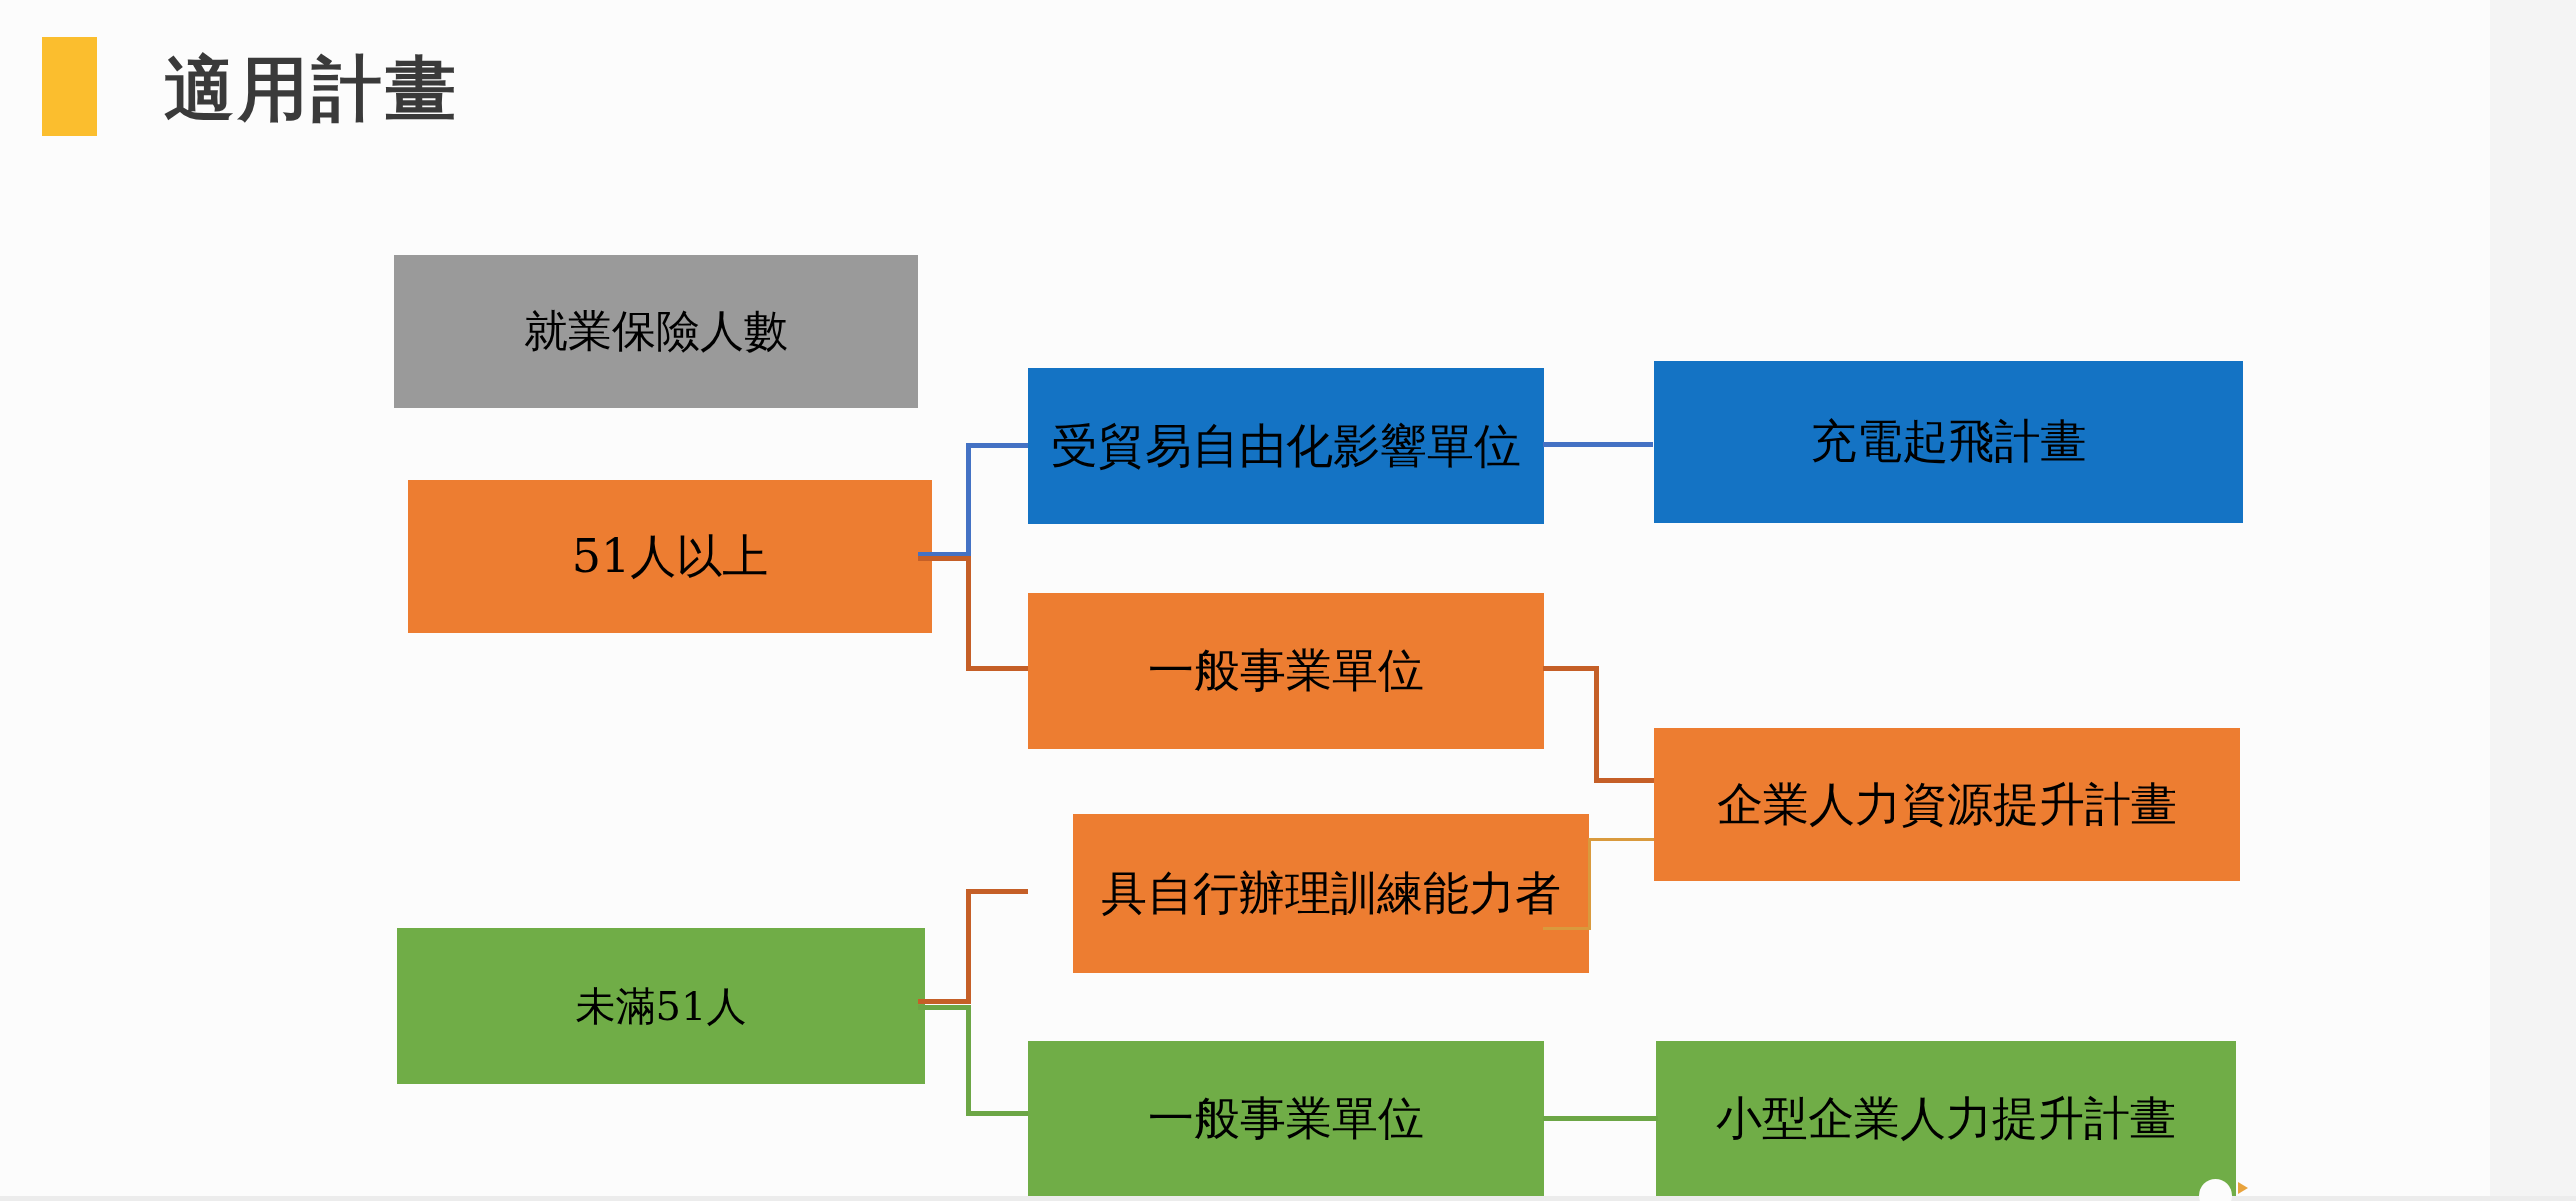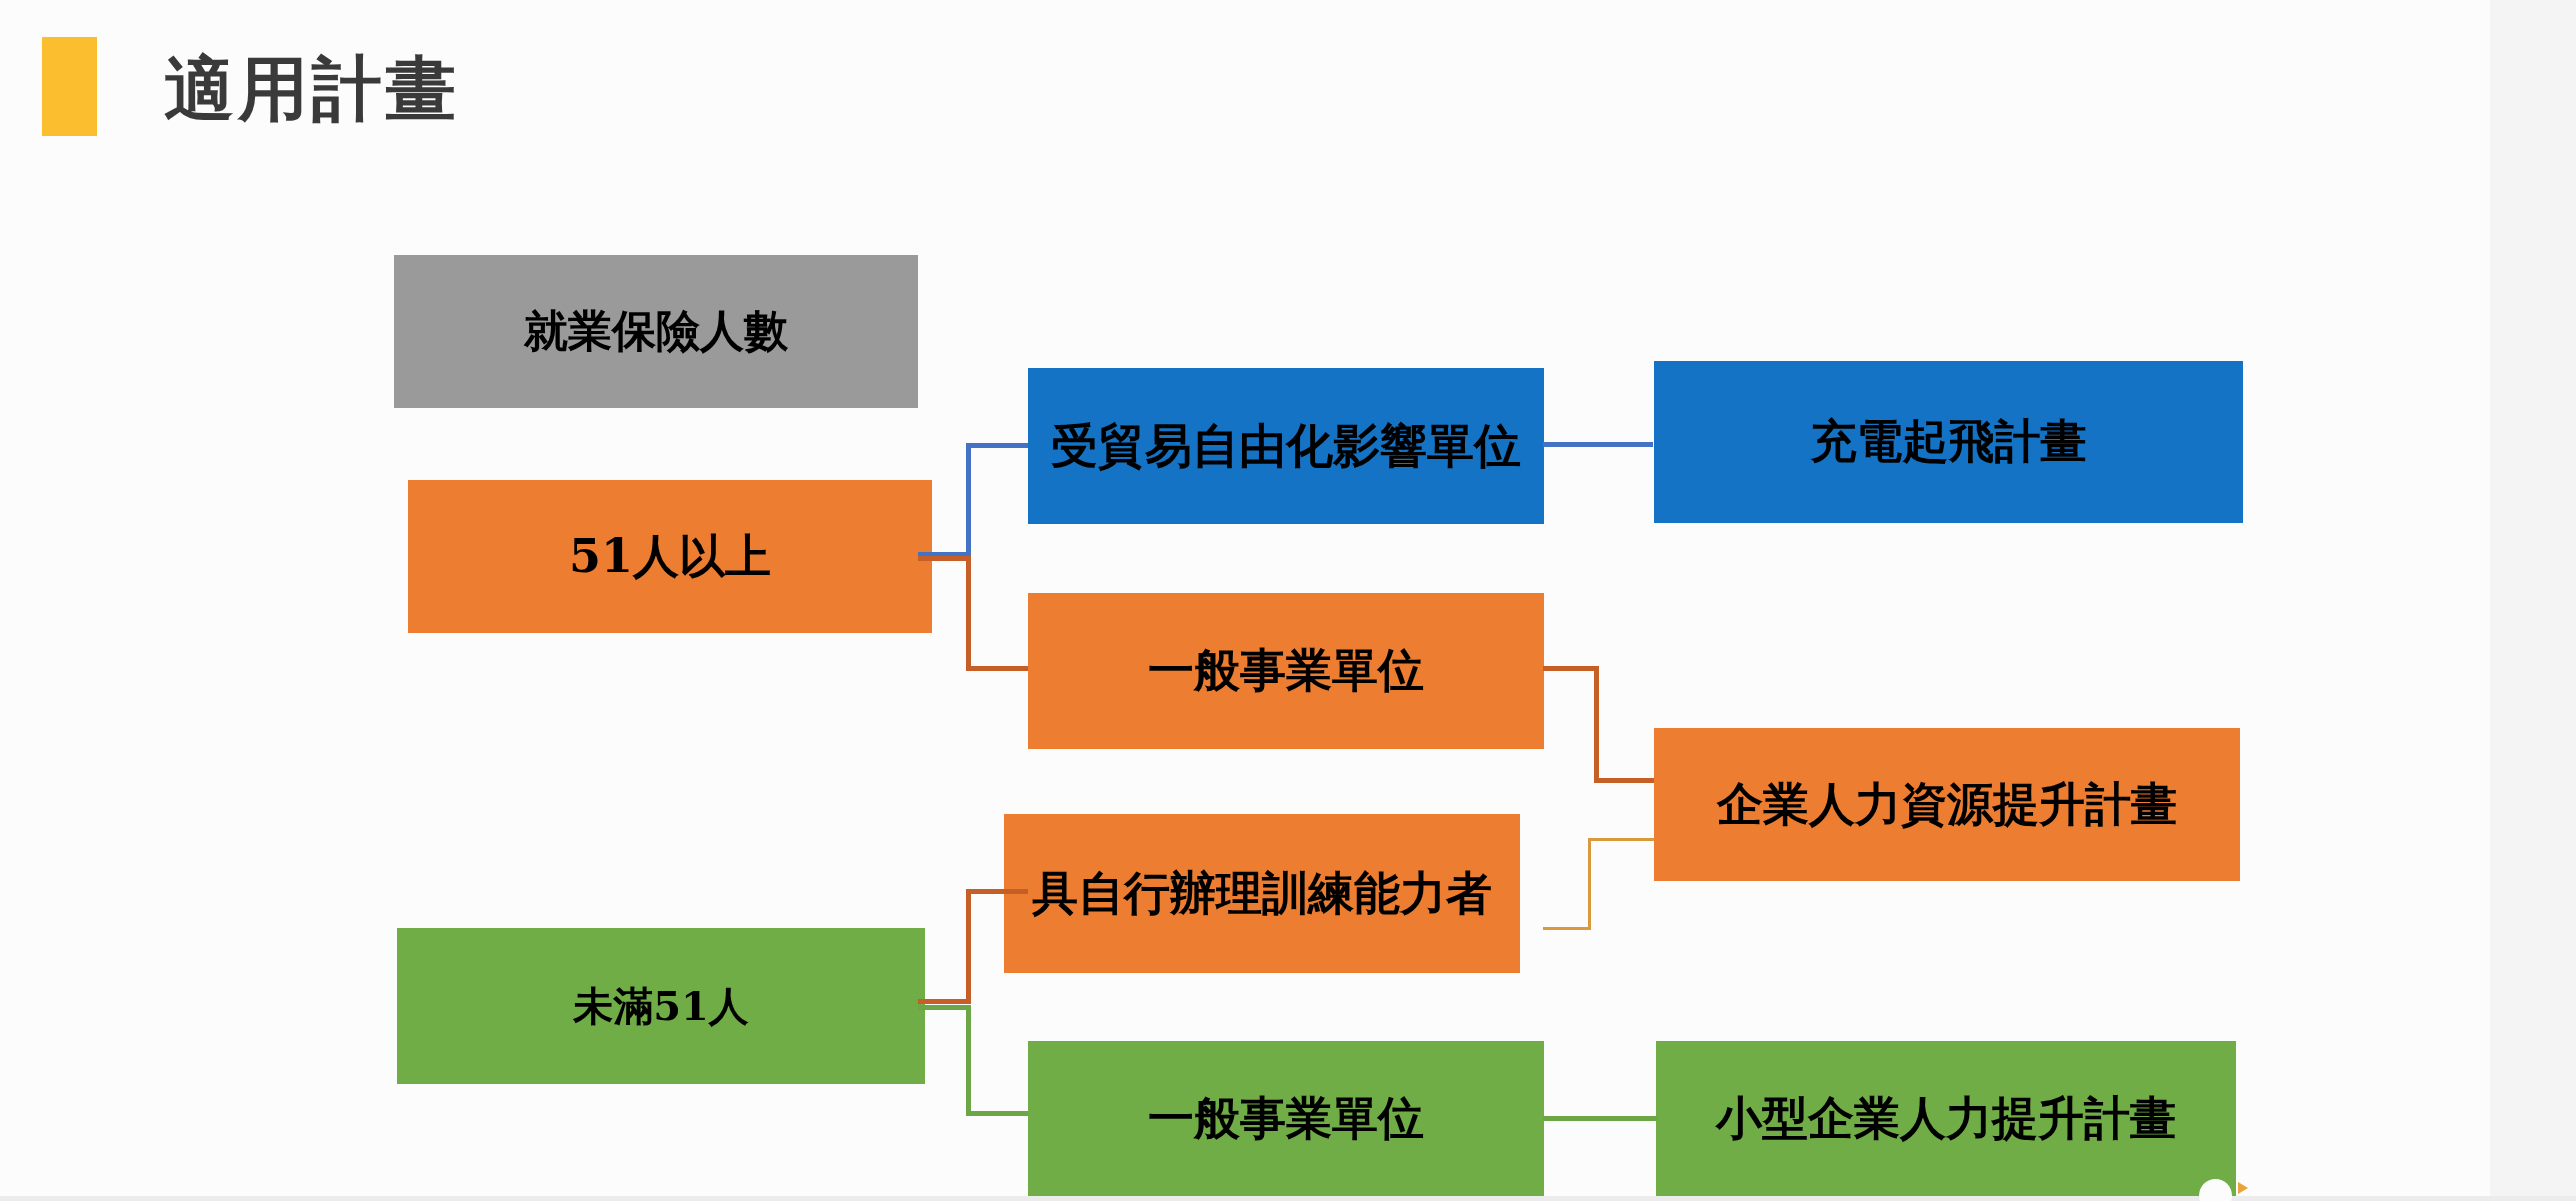--- a/index.html
+++ b/index.html
@@ -16,35 +16,35 @@
   
   .title-square{position:absolute;left:42px;top:37px;width:55px;height:99px;background:#FBBE2E;}
   .slide-title{
     position:absolute;left:164px;top:41px;height:97px;line-height:97px;
     font-size:70px;font-weight:bold;color:#3A3A3A;letter-spacing:3.9px;white-space:nowrap;
   }
 
   
   .node{
     position:absolute;display:flex;align-items:center;justify-content:center;
-    color:#000;font-weight:bold;text-align:left;white-space:nowrap;
+    color:#000;font-weight:normal;text-align:left;white-space:nowrap;
     font-family:"DejaVu Serif","DejaVu Sans",sans-serif;
   }
   .c-gray  {background:#9A9A9A;}
   .c-orange{background:#ED7D31;}
   .c-blue  {background:#1473C4;}
   .c-green {background:#70AD47;}
 
   .n-insured   {left:394px; top:255px;  width:524px; height:153px; font-size:44px;}
   .n-over51    {left:408px; top:480px;  width:524px; height:153px; font-size:46px;}
   .n-under51   {left:397px; top:928px;  width:528px; height:156px; font-size:40px;}
 
   .n-trade     {left:1028px;top:368px;  width:516px; height:156px; font-size:47px;}
   .n-general-a {left:1028px;top:593px;  width:516px; height:156px; font-size:46px;}
-  .n-selftrain {left:1004px;top:814px;  width:516px; height:159px; font-size:46px;}
+  .n-selftrain {left:1073px;top:814px;  width:516px; height:159px; font-size:46px;}
   .n-general-b {left:1028px;top:1041px; width:516px; height:155px; font-size:46px;}
 
   .n-charge    {left:1654px;top:361px;  width:589px; height:162px; font-size:46px;}
   .n-enterprise{left:1654px;top:728px;  width:586px; height:153px; font-size:46px;}
   .n-small     {left:1656px;top:1041px; width:580px; height:155px; font-size:46px;}
 
   
   .seg{position:absolute;}
   .l-blue  {background:#4472C4;}
   .l-orange{background:#C55F27;}

